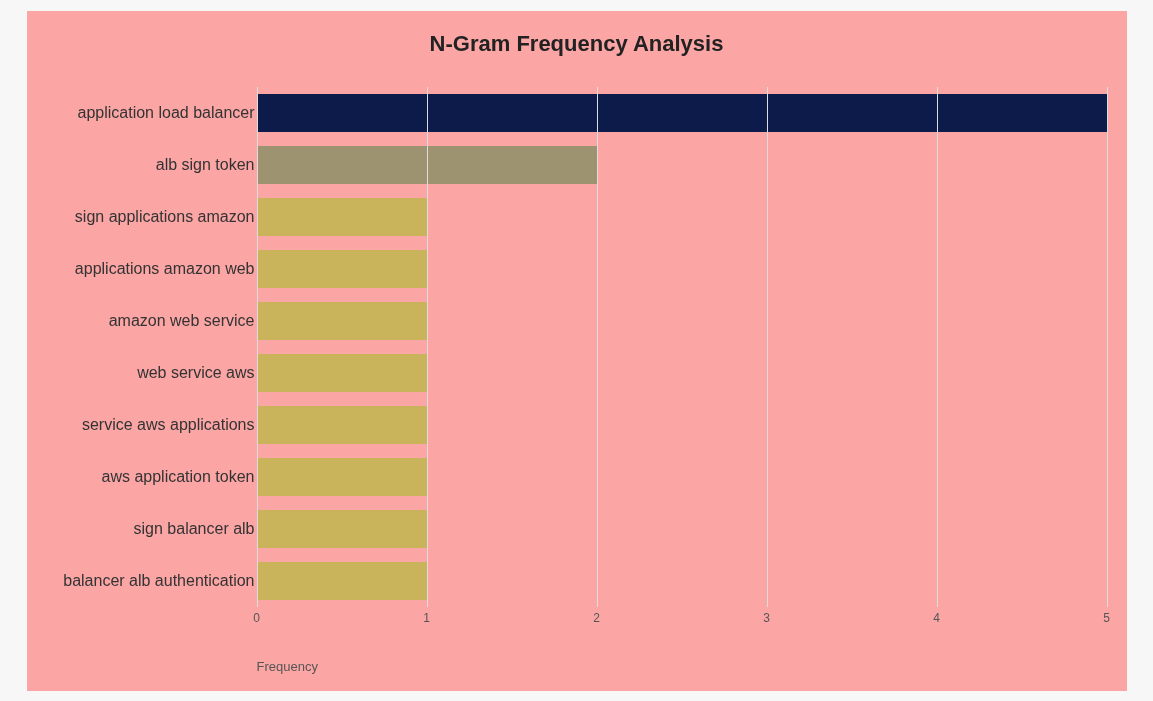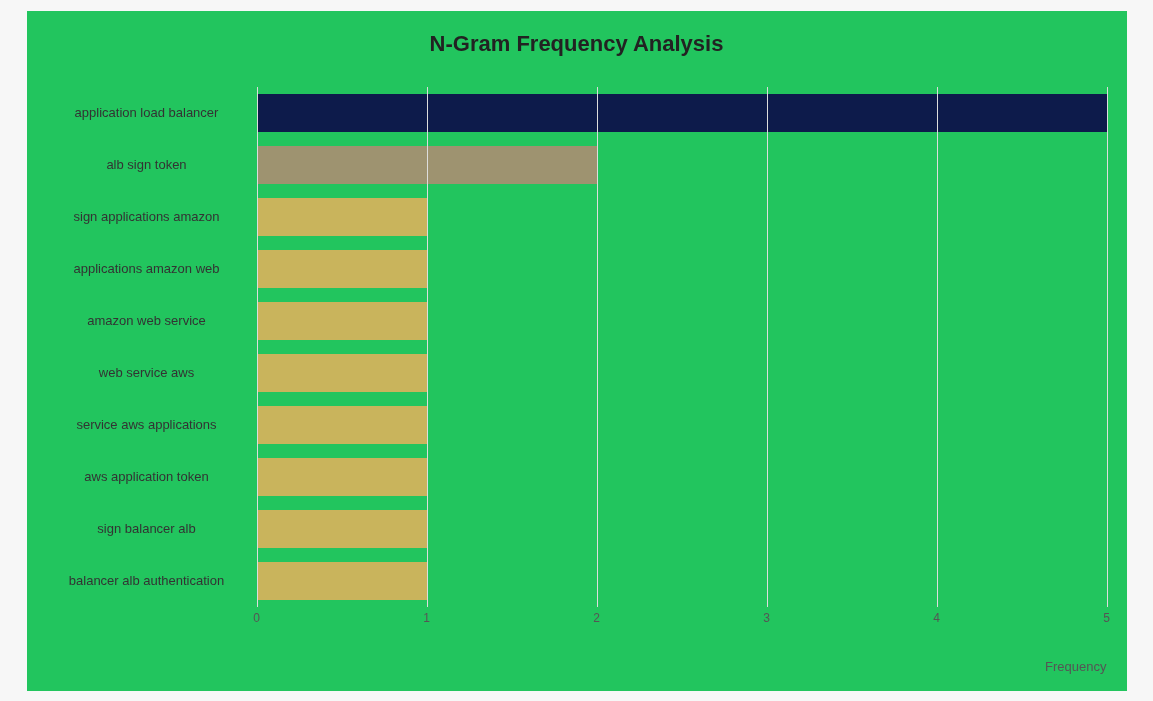--- a/index.html
+++ b/index.html
@@ -6,61 +6,61 @@
     body {
       background: #f7f7f7;
       font-family: Arial, sans-serif;
       width: 1153px;
       height: 701px;
       display: flex;
       align-items: center;
       justify-content: center;
     }
     .chart-container {
-      background: #22c55e;
+      background: #fca5a5;
       width: 1100px;
       height: 680px;
       padding: 20px 20px 60px 20px;
       position: relative;
     }
     .chart-title {
       text-align: center;
       font-size: 22px;
       font-weight: bold;
       color: #222;
       margin-bottom: 30px;
     }
     .bar-row {
       display: flex;
       align-items: center;
       height: 52px;
       position: relative;
     }
     .bar-label {
       width: 210px;
-      text-align: center;
-      padding-right: 10px;
-      font-size: 13px;
+      text-align: right;
+      padding-right: 2px;
+      font-size: 16px;
       color: #333;
       flex-shrink: 0;
     }
     .bar-track {
       flex: 1;
       height: 38px;
       position: relative;
       background: transparent;
     }
     .bar-fill {
       height: 38px;
       position: absolute;
       left: 0;
       top: 0;
     }
     .x-axis-label {
-      text-align: right;
+      text-align: left;
       font-size: 13px;
       color: #555;
       margin-top: 28px;
       margin-left: 210px;
     }
   </style>
 </head>
 <body>
 
 <div class="chart-container">

